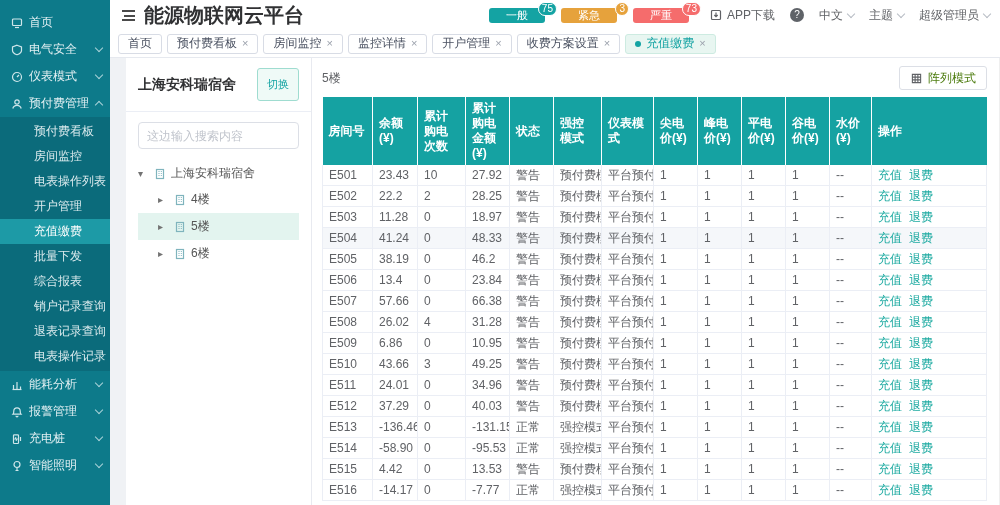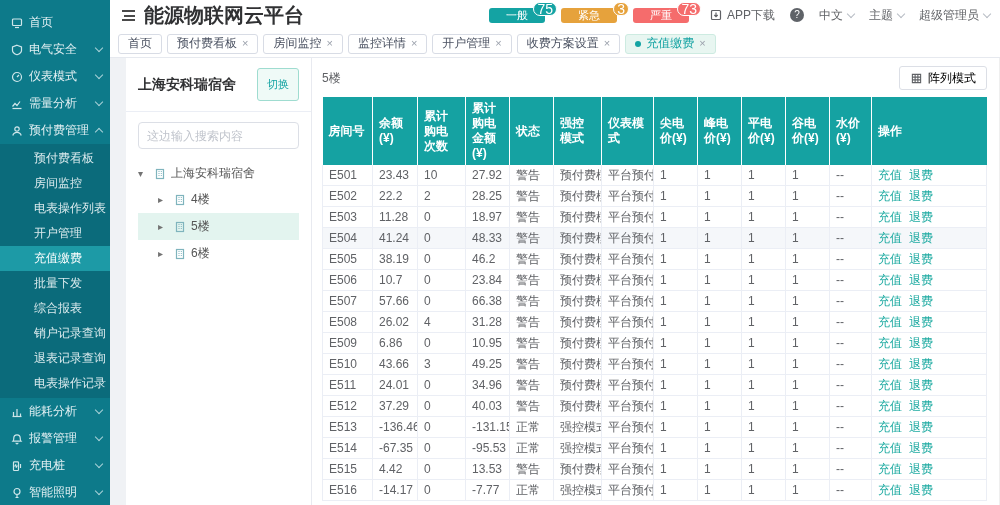--- a/index.html
+++ b/index.html
@@ -21,21 +21,21 @@
   .sub-item { height:25px; line-height:25px; padding-left:34px; color:#dcebee; font-size:12px; cursor:pointer; white-space:nowrap; }
   .sub-item.active { background:#1d9aa6; color:#fff; }
   
   .topbar { position:absolute; left:110px; top:0; width:890px; height:30px; background:#fff; display:flex; align-items:center; padding:0 10px 0 12px; }
   .burger { width:13px; height:11px; border-top:2px solid #4a4a4a; border-bottom:2px solid #4a4a4a; position:relative; }
   .burger::after { content:""; position:absolute; left:2px; right:0; top:3px; height:2px; background:#4a4a4a; }
   .app-title { font-weight:bold; font-size:20px; color:#303133; margin-left:9px; }
   .top-right { margin-left:auto; display:flex; align-items:center; gap:15px; font-size:12px; color:#606266; }
   .badges { display:flex; gap:16px; margin-right:6px; }
   .badge { position:relative; color:#fff; font-size:11px; line-height:15px; padding:0 17px; border-radius:3px; cursor:pointer; }
-  .badge .cnt { position:absolute; top:-6px; right:-12px; min-width:8px; text-align:center; font-size:14px; line-height:10px; padding:1px 3px; border-radius:8px; color:#fff; border:1px solid #fff; }
+  .badge .cnt { position:absolute; top:-6px; right:-12px; min-width:8px; text-align:center; font-size:10px; line-height:10px; padding:1px 3px; border-radius:8px; color:#fff; border:1px solid #fff; }
   .dl-icon svg { width:12px; height:12px; stroke:#606266; fill:none; stroke-width:1.2; vertical-align:-2px; }
   .qmark { width:14px; height:14px; border-radius:50%; background:#5f6368; color:#fff; font-size:10px; line-height:14px; text-align:center; display:inline-block; }
   .drop { display:flex; align-items:center; gap:5px; cursor:pointer; }
   .chev-g { width:6px; height:6px; border-right:1px solid #b7bcc4; border-bottom:1px solid #b7bcc4; transform:rotate(45deg); margin-top:-3px; }
   .hgroup { display:flex; align-items:center; gap:4px; }
   
   .tabbar { position:absolute; left:110px; top:30px; width:890px; height:28px; background:#fff; border-bottom:1px solid #e6e9ef; display:flex; align-items:center; gap:5px; padding:0 8px; }
   .tab { height:20px; display:flex; align-items:center; gap:5px; padding:0 9px; border:1px solid #d8dce5; border-radius:3px; font-size:12px; color:#495060; background:#fff; cursor:pointer; white-space:nowrap; }
   .tab .x { color:#9aa0ab; font-size:11px; line-height:11px; }
   .tab.active { background:#e8f6f1; border-color:#cdebe1; color:#14a3a3; }
@@ -53,21 +53,21 @@
   .tree-node { display:flex; align-items:center; gap:5px; height:25px; cursor:pointer; }
   .tree-node .caret { font-size:10px; color:#737373; width:10px; }
   .tree-node .b-icon svg { width:12px; height:12px; stroke:#7fb4bd; fill:none; stroke-width:1.2; }
   .tree-children .tree-node { padding-left:20px; height:27px; }
   .tree-node.selected { background:#e3f4ef; }
   
   .main-panel { position:absolute; left:187px; top:0; right:20px; bottom:0; padding:8px 9px; overflow:hidden; }
   .panel-head { display:flex; align-items:center; height:24px; }
   .floor-label { font-size:12px; color:#606266; }
   .mode-btns { margin-left:auto; display:flex; gap:7px; }
-  .mode-btn { height:24px; display:flex; align-items:center; gap:5px; padding:0 10px; font-size:12px; border-radius:3px; border:1px solid #dcdfe6; background:#fff; color:#000000; cursor:pointer; }
+  .mode-btn { height:24px; display:flex; align-items:center; gap:5px; padding:0 10px; font-size:12px; border-radius:3px; border:1px solid #dcdfe6; background:#fff; color:#4d7c0f; cursor:pointer; }
   .mode-btn svg { width:11px; height:11px; stroke:#606266; fill:none; stroke-width:1.2; }
   .mode-btn.active { background:#14a3a3; border-color:#14a3a3; color:#fff; }
   .mode-btn.active svg { stroke:#fff; }
   table { width:100%; border-collapse:collapse; table-layout:fixed; margin-top:7px; }
   th { background:#15a2a2; color:#fff; font-size:12px; font-weight:bold; text-align:left; padding:4px 6px; line-height:1.25; border-right:1px solid rgba(255,255,255,.35); vertical-align:middle; overflow:hidden; }
   th:last-child { border-right:none; }
   td { font-size:12px; color:#606266; padding:3px 6px; line-height:14px; border:1px solid #ebeef5; border-top:none; white-space:nowrap; overflow:hidden; background:#fff; }
   tr.hl td { background:#f5f7fa; }
   .link { color:#1aa9a0; margin-right:7px; cursor:pointer; }
   
@@ -100,30 +100,20 @@
       <span class="chev"></span>
     </div>
     <div class="side-item">
       <span class="icon-box">
         <svg viewBox="0 0 12 12">
           <circle cx="6" cy="6" r="4.5"></circle>
           <path d="M6 6L8 4"></path>
         </svg>
       </span>
       <span class="lbl">仪表模式</span>
-      <span class="chev"></span>
-    </div>
-    <div class="side-item">
-      <span class="icon-box">
-        <svg viewBox="0 0 12 12">
-          <path d="M1.5 8.5l2.5-3 2 2 3-4"></path>
-          <path d="M1.5 10.5h9"></path>
-        </svg>
-      </span>
-      <span class="lbl">需量分析</span>
       <span class="chev"></span>
     </div>
     <div class="side-item">
       <span class="icon-box">
         <svg viewBox="0 0 12 12">
           <circle cx="6" cy="4" r="2.2"></circle>
           <path d="M1.8 10.5c.6-2.2 2.2-3.2 4.2-3.2s3.6 1 4.2 3.2"></path>
         </svg>
       </span>
       <span class="lbl">预付费管理</span>
@@ -421,21 +411,21 @@
             <td>平台预付费</td>
             <td>1</td>
             <td>1</td>
             <td>1</td>
             <td>1</td>
             <td>--</td>
             <td><span class="link">充值</span><span class="link">退费</span></td>
           </tr>
           <tr class="">
             <td>E506</td>
-            <td>10.7</td>
+            <td>13.4</td>
             <td>0</td>
             <td>23.84</td>
             <td>警告</td>
             <td>预付费模式</td>
             <td>平台预付费</td>
             <td>1</td>
             <td>1</td>
             <td>1</td>
             <td>1</td>
             <td>--</td>
@@ -541,21 +531,21 @@
             <td>平台预付费</td>
             <td>1</td>
             <td>1</td>
             <td>1</td>
             <td>1</td>
             <td>--</td>
             <td><span class="link">充值</span><span class="link">退费</span></td>
           </tr>
           <tr class="">
             <td>E514</td>
-            <td>-67.35</td>
+            <td>-58.90</td>
             <td>0</td>
             <td>-95.53</td>
             <td>正常</td>
             <td>强控模式</td>
             <td>平台预付费</td>
             <td>1</td>
             <td>1</td>
             <td>1</td>
             <td>1</td>
             <td>--</td>

